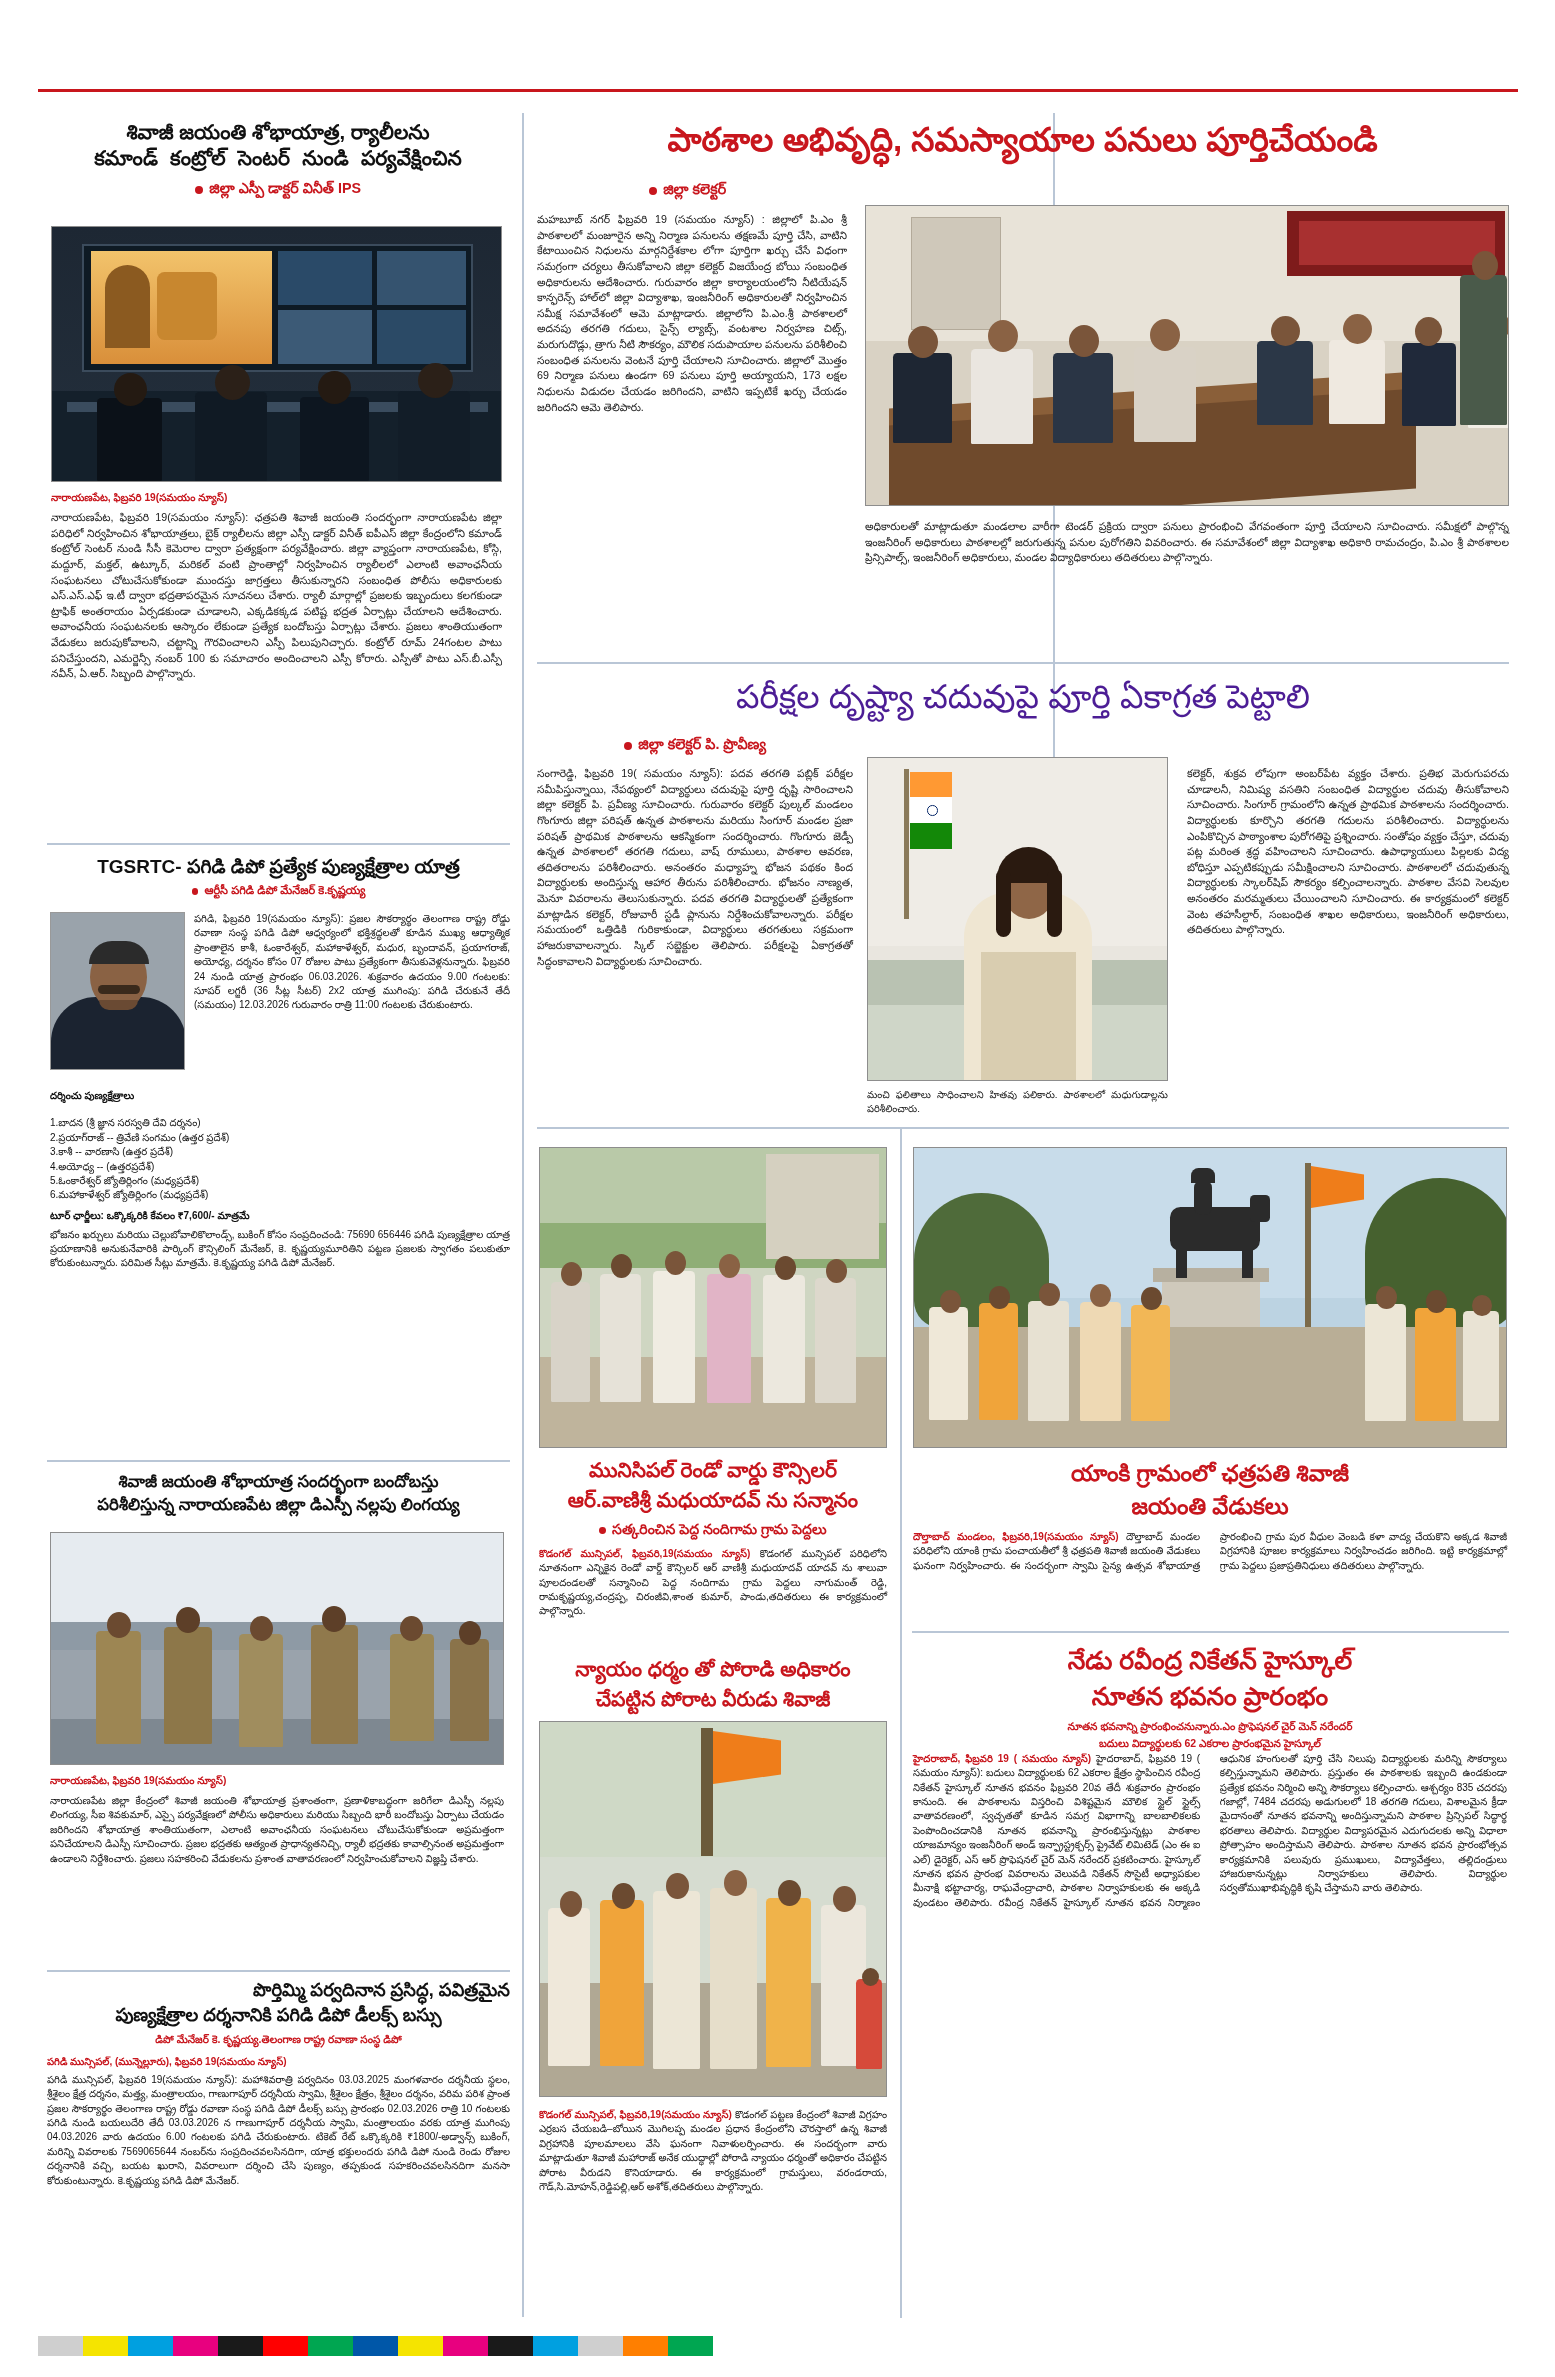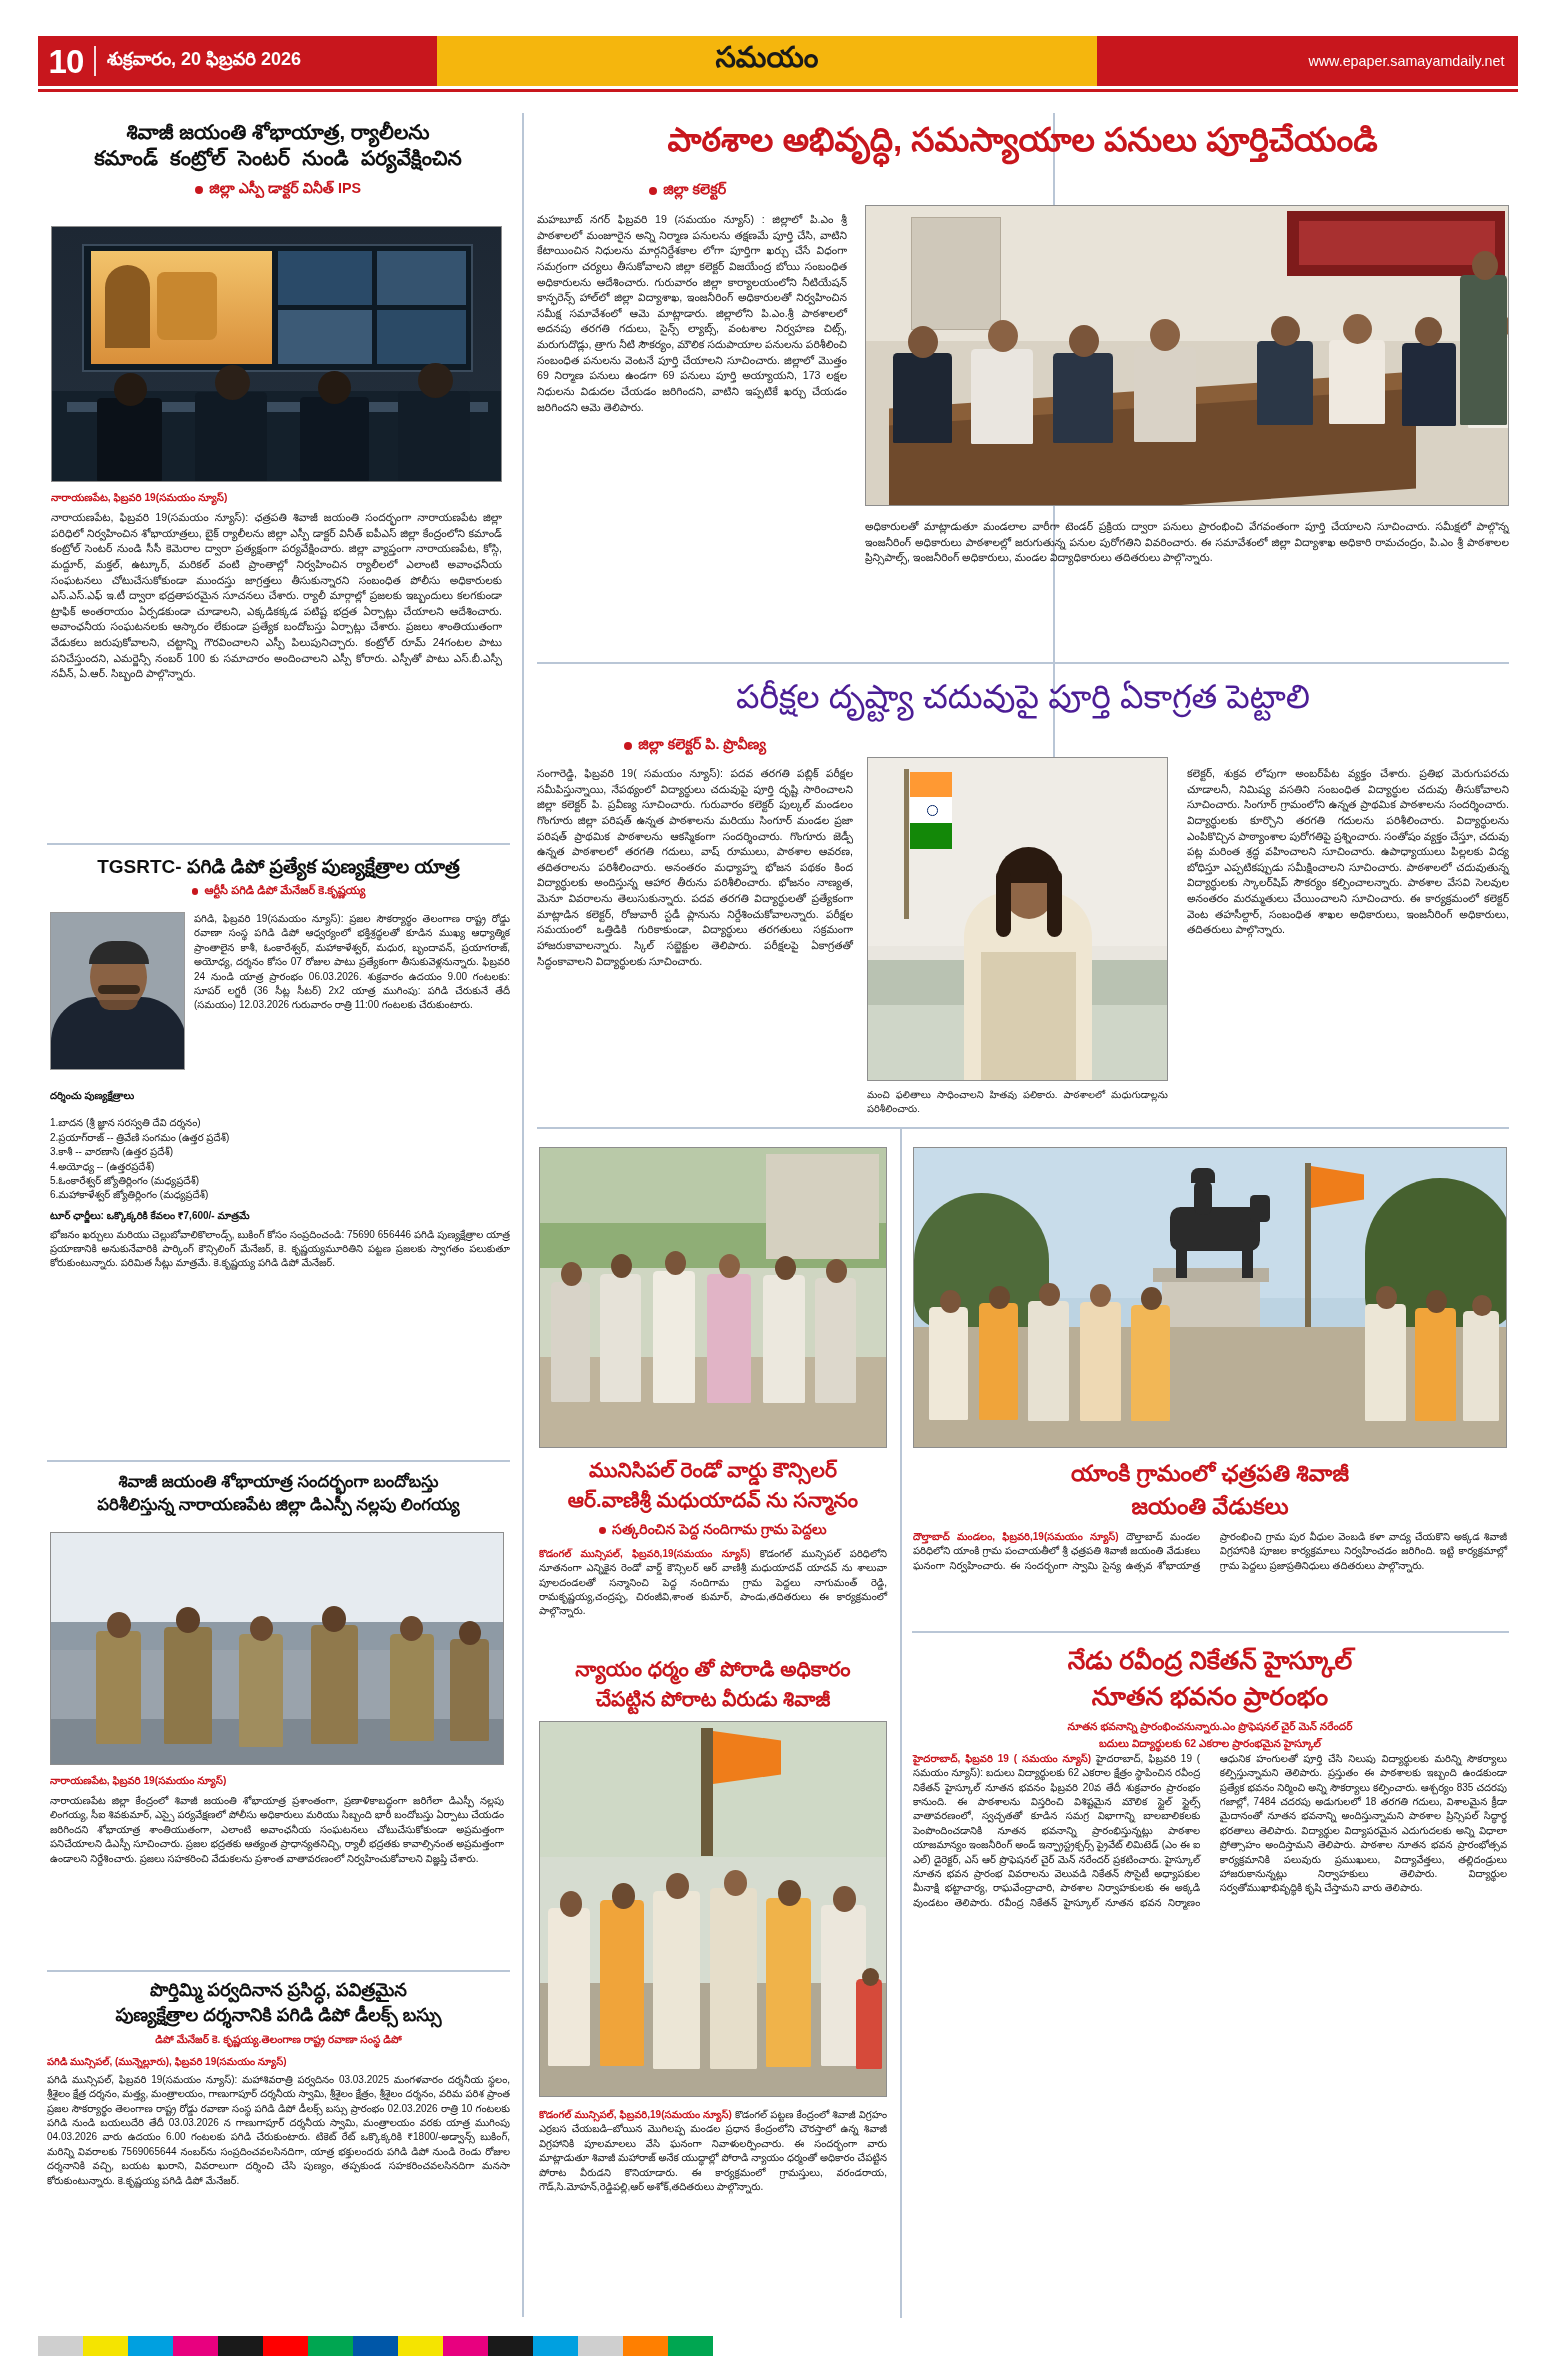--- a/index.html
+++ b/index.html
@@ -95,33 +95,20 @@
   
   .scene { position:absolute; inset:0; }
   .person { position:absolute; border-radius:4.5px 4.5px 1.5px 1.5px; }
   .head { position:absolute; border-radius:50%; }
 </style>
 </head>
 <body>
 
 <div class="page">
 
-  <div class="masthead">
-    <div class="mh-red">
-      <span class="mh-pageno">10</span>
-      <span class="mh-sep"></span>
-      <span class="mh-date tel">శుక్రవారం, 20 ఫిబ్రవరి 2026</span>
-    </div>
-    <div class="mh-yellow">
-      <span class="mh-title tel">సమయం</span>
-    </div>
-    <div class="mh-dark">
-      <span class="mh-url">www.epaper.samayamdaily.net</span>
-    </div>
-  </div>
   <div class="mh-rule"></div>
 
   <div class="vrule" style="left:522px; top:113px; height:2204px;"></div>
   <div class="vrule" style="left:900px; top:1129px; height:1189px;"></div>
   <div class="vrule" style="left:1053px; top:113px; height:662px;"></div>
 
   <div style="position:absolute; left:44px; top:120px; width:468px;">
 
     <div class="headline center" style="font-size:20.3px;">శివాజీ జయంతి శోభాయాత్ర, ర్యాలీలను</div>
     <div class="headline center" style="font-size:20.3px; margin-top:3px;font-family:Liberation Mono, monospace;">కమాండ్ కంట్రోల్ సెంటర్ నుండి పర్యవేక్షించిన</div>
@@ -232,21 +219,21 @@
   </div>
 
   <div class="caption" style="position:absolute; left:50px; top:1774px; width:454px;">
     <span class="dateline">నారాయణపేట, ఫిబ్రవరి 19(సమయం న్యూస్)</span>
   </div>
   <div class="body-text-sm" style="position:absolute; left:50px; top:1794px; width:454px;">నారాయణపేట జిల్లా కేంద్రంలో శివాజీ జయంతి శోభాయాత్ర ప్రశాంతంగా, ప్రణాళికాబద్ధంగా జరిగేలా డిఎస్పీ నల్లపు లింగయ్య, సీఐ శివకుమార్, ఎస్సై పర్యవేక్షణలో పోలీసు అధికారులు మరియు సిబ్బంది భారీ బందోబస్తు ఏర్పాటు చేయడం జరిగిందని శోభాయాత్ర శాంతియుతంగా, ఎలాంటి అవాంఛనీయ సంఘటనలు చోటుచేసుకోకుండా అప్రమత్తంగా పనిచేయాలని డిఎస్పీ సూచించారు. ప్రజల భద్రతకు ఆత్యంత ప్రాధాన్యతనిచ్చి, ర్యాలీ భద్రతకు కావాల్సినంత అప్రమత్తంగా ఉండాలని నిర్దేశించారు. ప్రజలు సహకరించి వేడుకలను ప్రశాంత వాతావరణంలో నిర్వహించుకోవాలని విజ్ఞప్తి చేశారు.</div>
 
   <div class="hrule" style="left:47px; top:1970px; width:463px;"></div>
 
   <div style="position:absolute; left:47px; top:1980px; width:463px;">
-    <div class="headline center" style="font-size:18px;">పొర్తిమ్మి పర్వదినాన ప్రసిద్ధ, పవిత్రమైన</div>
+    <div class="headline center" style="font-size:18px;text-align:right;">పొర్తిమ్మి పర్వదినాన ప్రసిద్ధ, పవిత్రమైన</div>
     <div class="headline center" style="font-size:18px; margin-top:3px;">పుణ్యక్షేత్రాల దర్శనానికి పగిడి డిపో డీలక్స్ బస్సు</div>
     <div class="center" style="font-size:10.5px; font-weight:bold; color:#c8161d; margin-top:6px;">డిపో మేనేజర్ కె. కృష్ణయ్య.తెలంగాణ రాష్ట్ర రవాణా సంస్థ డిపో</div>
     <div class="body-text-sm" style="margin-top:7.5px;">
       <span class="dateline">పగిడి మున్సిపల్, (మున్నెల్లూరు), ఫిబ్రవరి 19(సమయం న్యూస్)</span>
     </div>
     <div class="body-text-sm" style="margin-top:3px;">పగిడి మున్సిపల్, ఫిబ్రవరి 19(సమయం న్యూస్): మహాశివరాత్రి పర్వదినం 03.03.2025 మంగళవారం దర్శనీయ స్థలం, శ్రీశైలం క్షేత్ర దర్శనం, మత్త్య, మంత్రాలయం, గాణుగాపూర్ దర్శనీయ స్వామి, శ్రీశైలం క్షేత్రం, శ్రీశైలం దర్శనం, వరిమ పరిశ ప్రాంత ప్రజల సౌకర్యార్థం తెలంగాణ రాష్ట్ర రోడ్డు రవాణా సంస్థ పగిడి డిపో డీలక్స్ బస్సు ప్రారంభం 02.03.2026 రాత్రి 10 గంటలకు పగిడి నుండి బయలుదేరి తేదీ 03.03.2026 న గాణుగాపూర్ దర్శనీయ స్వామి, మంత్రాలయం వరకు యాత్ర ముగింపు 04.03.2026 వారు ఉదయం 6.00 గంటలకు పగిడి చేరుకుంటారు. టికెట్ రేట్ ఒక్కొక్కరికి ₹1800/-అడ్వాన్స్ బుకింగ్, మరిన్ని వివరాలకు 7569065644 నంబర్‌ను సంప్రదించవలసినదిగా, యాత్ర భక్తులందరు పగిడి డిపో నుండి రెండు రోజుల దర్శనానికి వచ్చి, బయట ఖురాని, వివరాలుగా దర్శించి చేసి పుణ్యం, తప్పకుండ సహకరించవలసినదిగా మనసా కోరుకుంటున్నారు. కె.కృష్ణయ్య పగిడి డిపో మేనేజర్.</div>
   </div>
 
   <div style="position:absolute; left:537px; top:119px; width:971px;">
     <div class="headline-red center" style="font-size:33px;">పాఠశాల అభివృద్ధి, సమస్యాయాల పనులు పూర్తిచేయండి</div>

